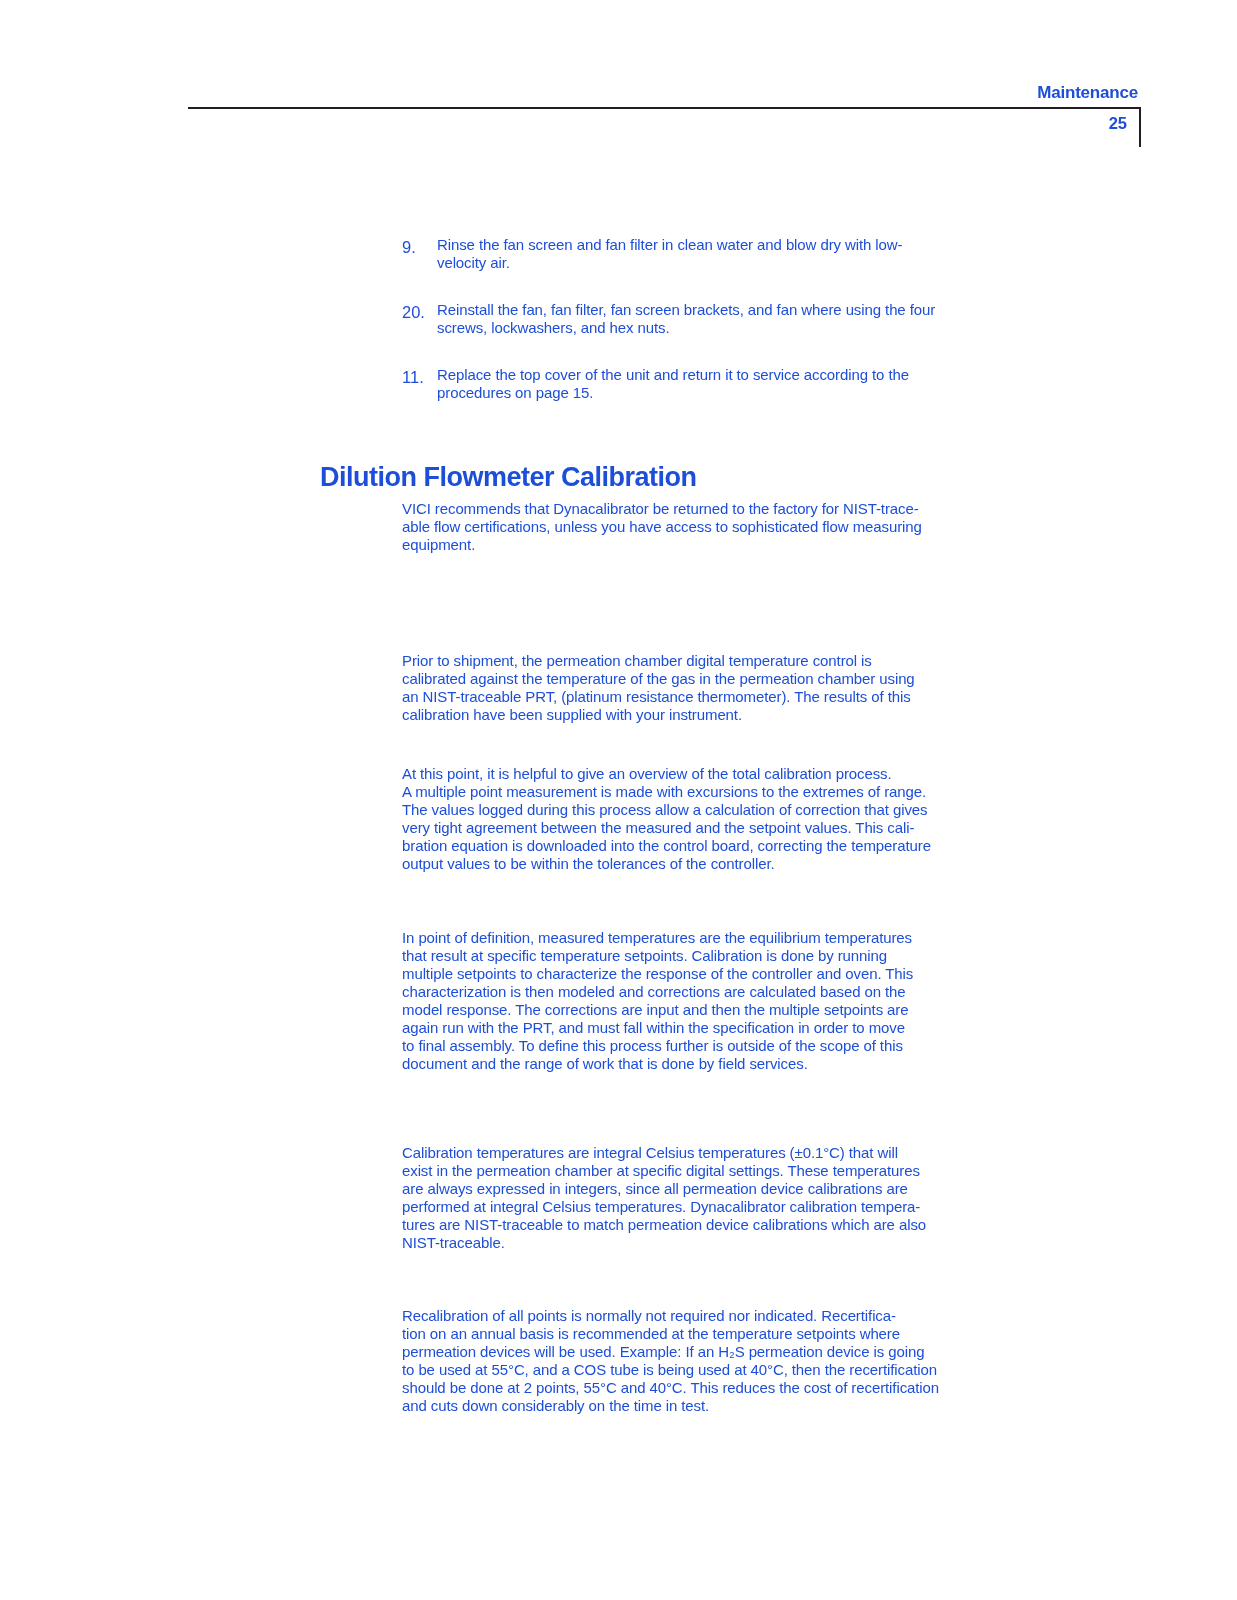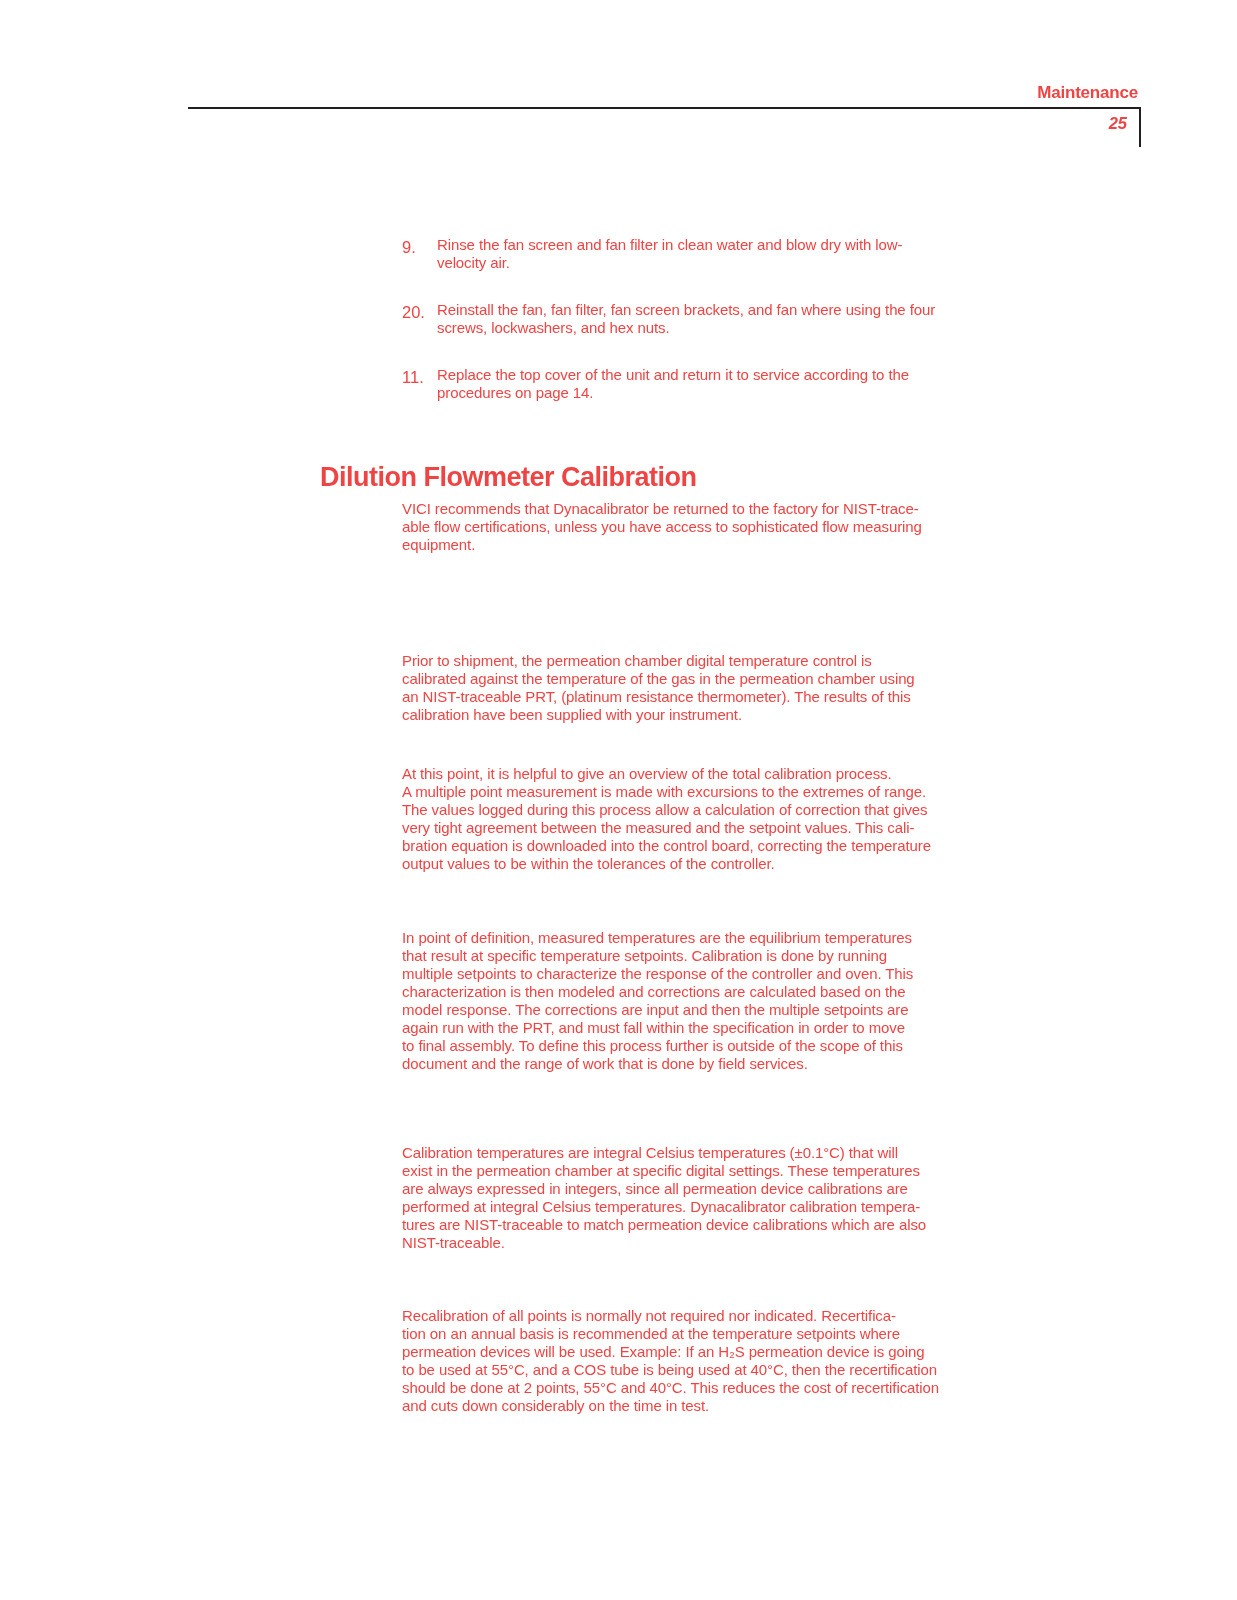--- a/index.html
+++ b/index.html
@@ -6,21 +6,21 @@
     margin: 0;
     padding: 0;
     background: #ffffff;
   }
   .page {
     position: relative;
     width: 1237px;
     height: 1600px;
     background: #ffffff;
     font-family: "Liberation Sans", "DejaVu Sans", sans-serif;
-    color: #ef4444;
+    color: #1d4ed8;
     overflow: hidden;
   }
   
   .running-head {
     position: absolute;
     top: 83px;
     right: 99px;
     font-size: 17px;
     font-weight: bold;
     letter-spacing: -0.2px;
@@ -40,21 +40,20 @@
     width: 2px;
     height: 40px;
     background: #231f20;
   }
   .page-num {
     position: absolute;
     top: 114px;
     right: 110px;
     font-size: 16.5px;
     font-weight: bold;
-    font-style: italic;
   }
   
   .lines {
     white-space: pre-line;
     font-size: 15px;
     line-height: 18px;
     letter-spacing: -0.1px;
   }
   .list-item {
     position: absolute;
@@ -106,21 +105,21 @@
 
   <div class="list-item" style="top:301px">
     <span class="list-num">20.</span>
     <span class="list-body lines">Reinstall the fan, fan filter, fan screen brackets, and fan where using the four
 screws, lockwashers, and hex nuts.</span>
   </div>
 
   <div class="list-item" style="top:366px">
     <span class="list-num">11.</span>
     <span class="list-body lines">Replace the top cover of the unit and return it to service according to the
-procedures on page 14.</span>
+procedures on page 15.</span>
   </div>
 
   <h1 class="section-heading" style="top:450px">Dilution Flowmeter Calibration</h1>
 
   <p class="para lines" style="top:500px">VICI recommends that Dynacalibrator be returned to the factory for NIST-trace-
 able flow certifications, unless you have access to sophisticated flow measuring
 equipment.</p>
 
 
   <p class="para lines" style="top:652px">Prior to shipment, the permeation chamber digital temperature control is

